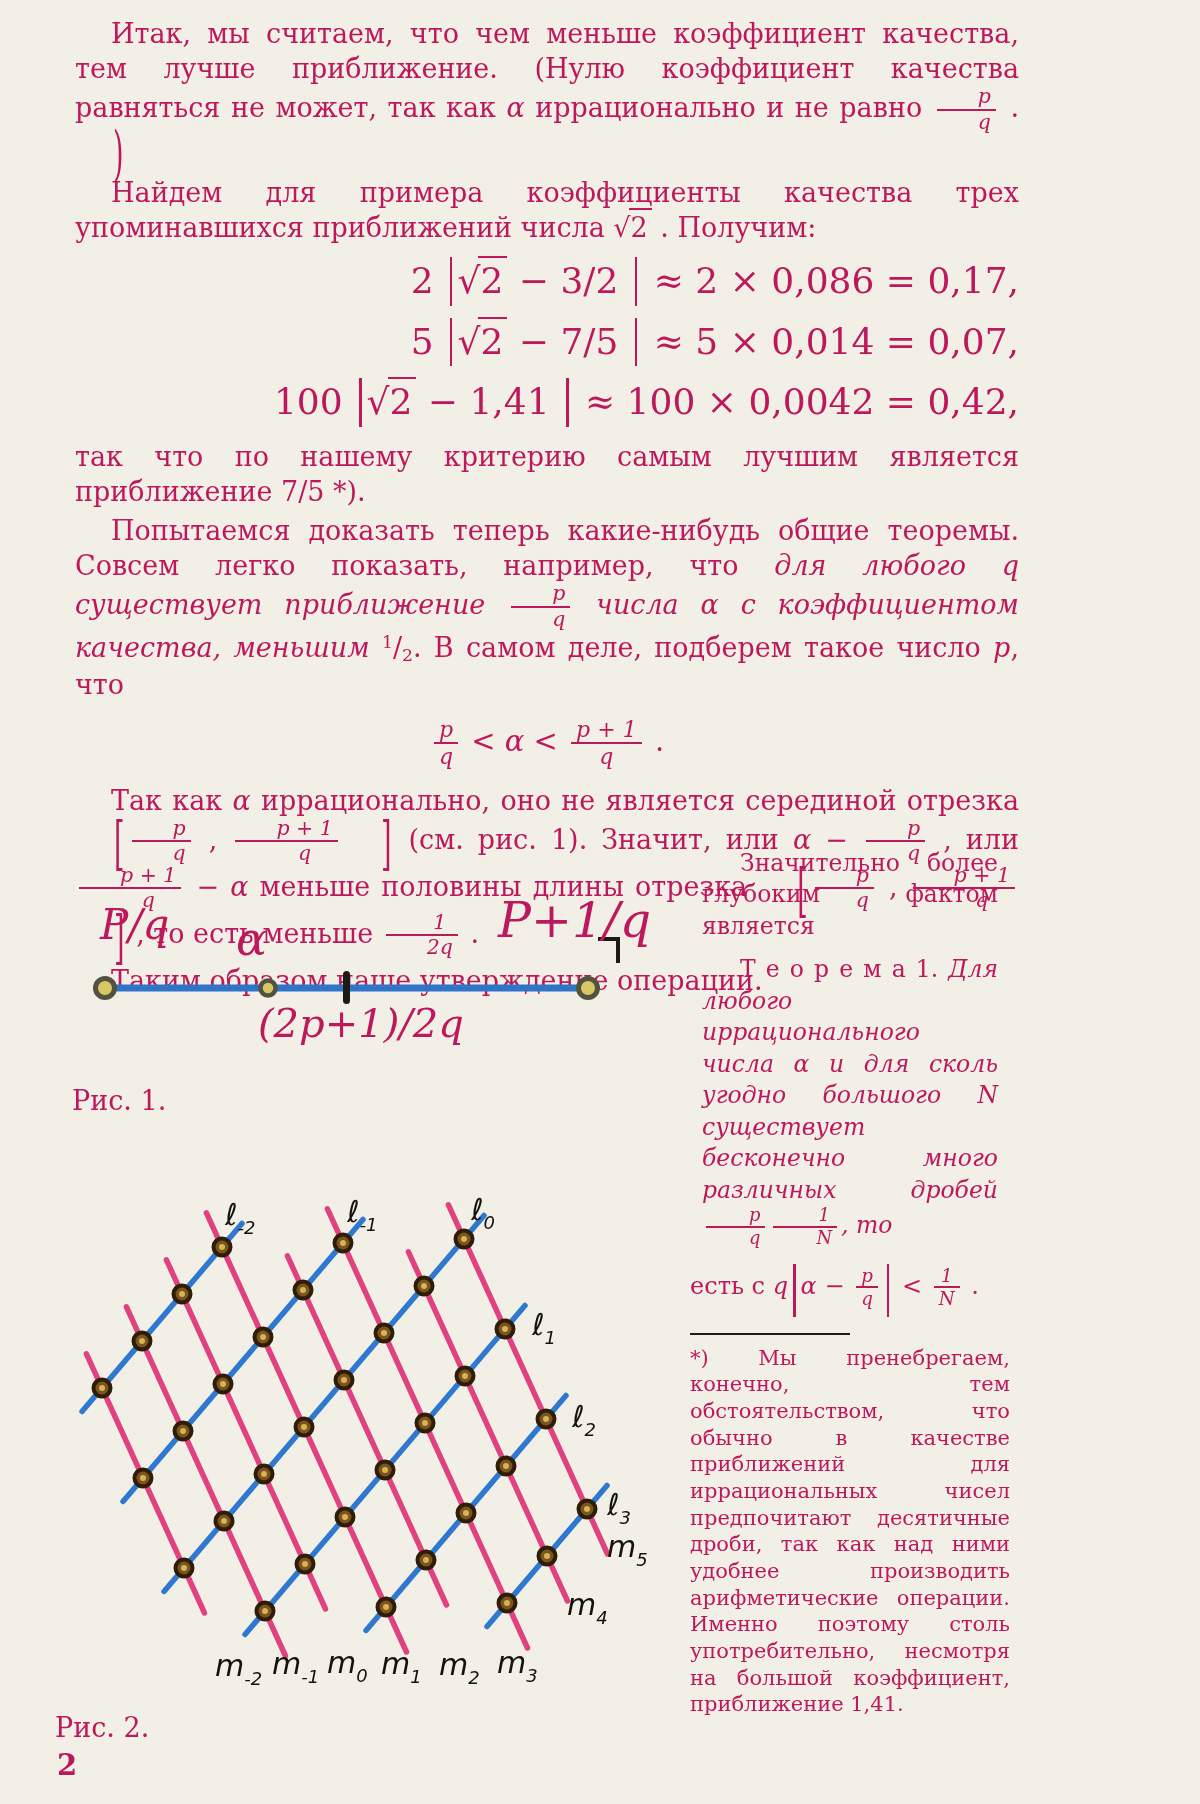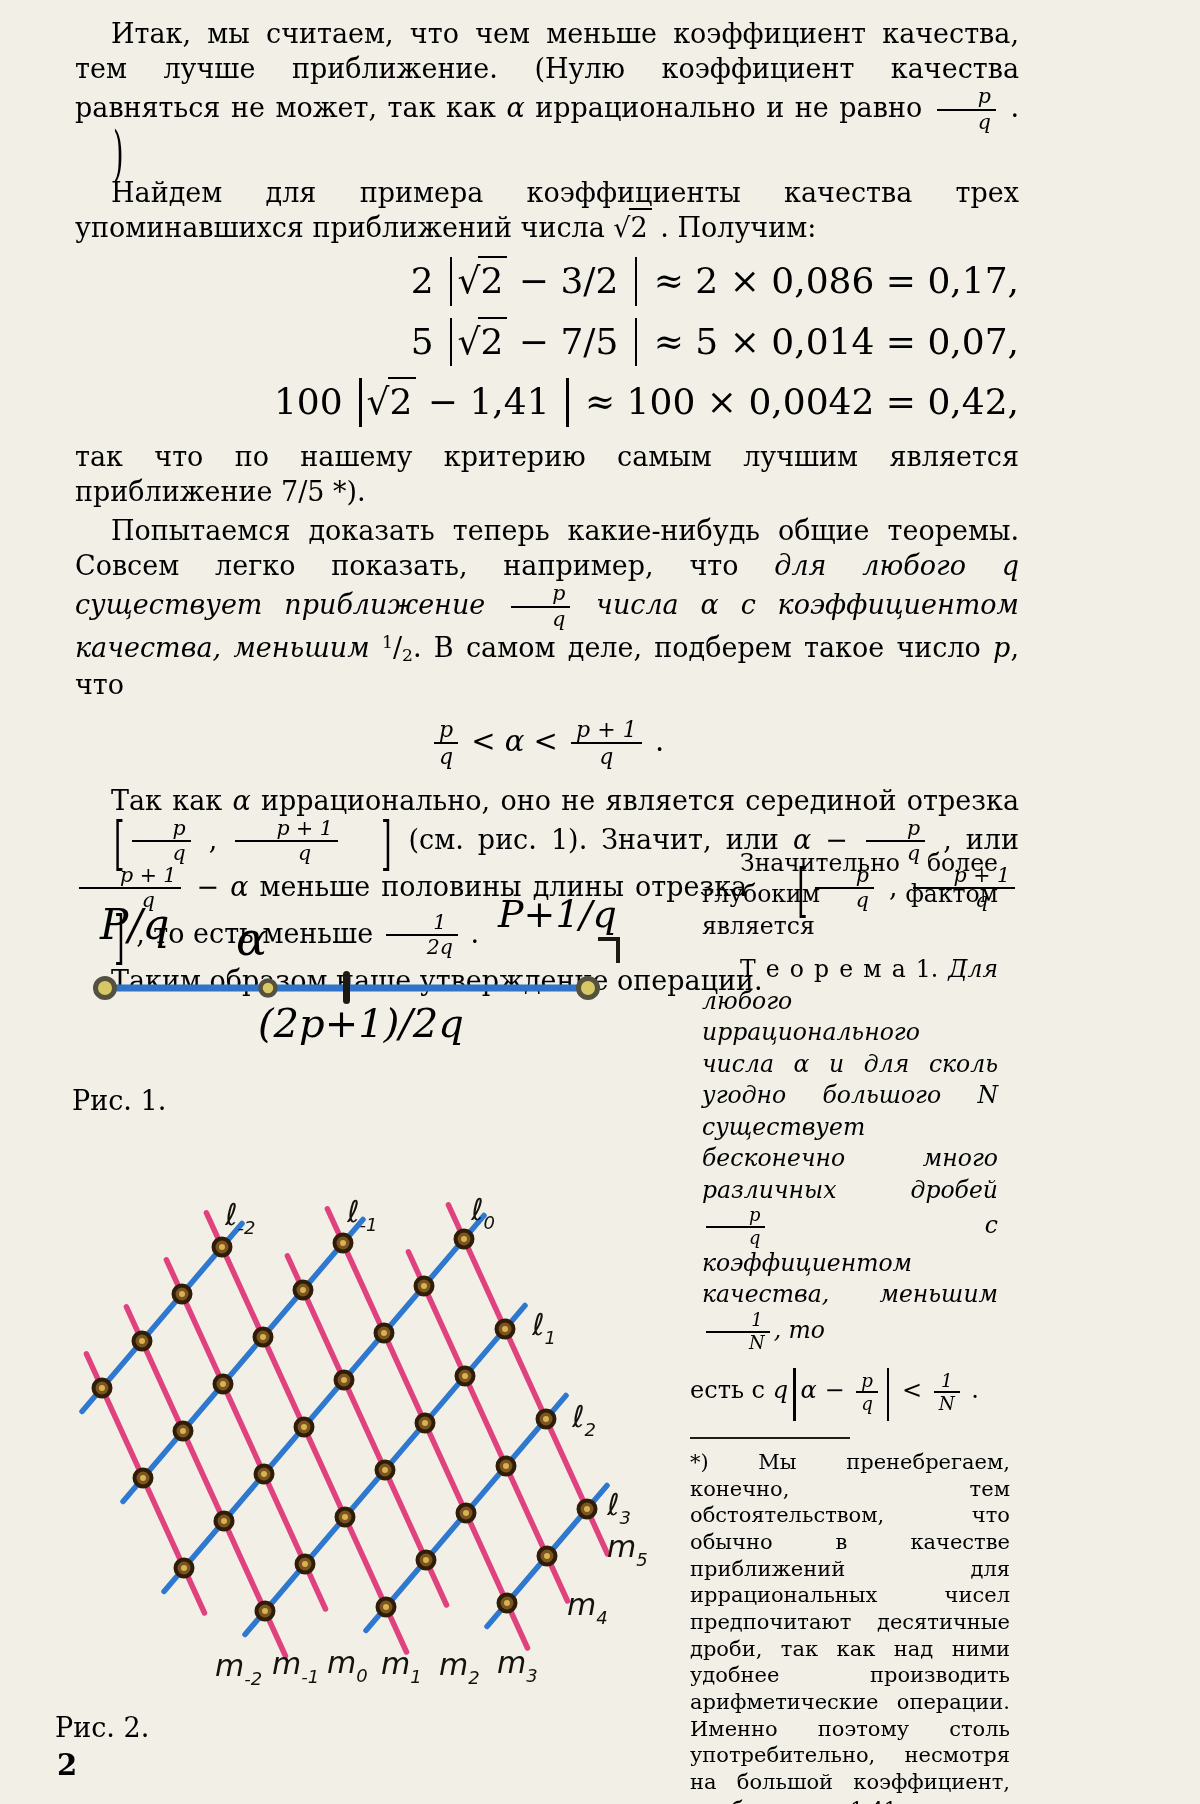--- a/index.html
+++ b/index.html
@@ -1,17 +1,17 @@
 <!DOCTYPE html>
 <html><head>
 <meta charset="utf-8">
 <style>
   html,body{margin:0;padding:0;background:#d8d5cd;}
   .page{position:relative;width:1200px;height:1804px;background:#f2efe7;
-        font-family:"DejaVu Serif",serif;color:#000000;overflow:hidden;}
+        font-family:"DejaVu Serif",serif;color:#be185d;overflow:hidden;}
   .main-block{position:absolute;left:75px;top:16px;width:944px;}
   .body{font-size:27px;line-height:1.3;text-align:justify;margin:0 0 4px 0;}
   .ind{text-indent:36px;}
   .eqs{margin:12px 0 8px 0;}
   .eqline{font-size:36px;text-align:right;margin:12px 0;}
   .disp{font-size:29px;text-align:center;margin:16px 0 14px 0;}
   .frac{display:inline-flex;flex-direction:column;text-align:center;vertical-align:middle;
         font-style:italic;margin:0 4px;line-height:1.05;}
   .frac .num{display:block;font-size:.76em;padding:0 5px 1px;border-bottom:2px solid currentColor;}
   .frac .den{display:block;font-size:.76em;padding:1px 5px 0;}
@@ -96,21 +96,21 @@
       <line x1="50" y1="93" x2="533" y2="93" stroke-width="7" stroke-linecap="round" stroke="#2f74c8"></line>
       <circle cx="50" cy="93" r="9.5" stroke-width="5" fill="#d8c765" stroke="#55513f"></circle>
       <circle cx="213" cy="93" r="7.5" stroke-width="4.5" fill="#d8c765" stroke="#55513f"></circle>
       <circle cx="533" cy="93" r="9.5" stroke-width="5" fill="#d8c765" stroke="#55513f"></circle>
       <rect x="288" y="76" width="7" height="33" rx="3.5" fill="#1d1a16"></rect>
       <path d="M543 44 h20 v24" fill="none" stroke-width="4" stroke="#1d1a16"></path>
     </svg>
   </div>
   <div class="fig1-label" style="left:100px;top:900px;font-size:42px;">P/q</div>
   <div class="fig1-label" style="left:236px;top:912px;font-size:46px;">α</div>
-  <div class="fig1-label" style="left:498px;top:892px;font-size:38px;text-align:center;">P+1/q</div>
+  <div class="fig1-label" style="left:498px;top:892px;font-size:49px;text-align:center;">P+1/q</div>
   <div class="fig1-label" style="left:258px;top:1000px;font-size:40px;">(2p+1)/2q</div>
   <div class="caption" style="left:72px;top:1085px;">Рис. 1.</div>
 
   <div class="figwrap" style="left:35px;top:1185px;width:620px;height:520px;">
     <svg id="fig2-svg" width="620" height="520" viewBox="0 0 620 520">
         <line x1="51.42" y1="168.8" x2="169.5" y2="428" stroke="#e0417f" stroke-width="5.5" stroke-linecap="round"></line>
         <line x1="91.42" y1="121.8" x2="250.5" y2="471" stroke="#e0417f" stroke-width="5.5" stroke-linecap="round"></line>
         <line x1="131.42" y1="74.8" x2="290.5" y2="424" stroke="#e0417f" stroke-width="5.5" stroke-linecap="round"></line>
         <line x1="171.42" y1="27.799999999999997" x2="371.5" y2="467" stroke="#e0417f" stroke-width="5.5" stroke-linecap="round"></line>
         <line x1="252.42" y1="70.8" x2="411.5" y2="420" stroke="#e0417f" stroke-width="5.5" stroke-linecap="round"></line>
@@ -206,21 +206,21 @@
       </svg>
   </div>
   <div class="caption" style="left:55px;top:1712px;">Рис. 2.</div>
   <div class="pagenum" style="left:57px;top:1748px;">2</div>
 
   <div class="rcol">
     <p class="rbody rind">Значительно более глубоким фактом является</p>
     <p class="rbody rind">Т е о р е м а  1. <span class="it">Для любого иррационального числа α и для сколь угодно большого N существует бесконечно много различных дробей </span><span class="frac">
           <span class="num">p</span>
           <span class="den">q</span>
-        </span><span class="it"> с коэффициентом качества, меньшим </span><span class="frac">
+        </span><span class="frac">
           <span class="num">1</span>
           <span class="den">N</span>
         </span><span class="it">, то</span></p>
     <div class="rdisp">есть с  <span class="it">q</span><span class="vbar vbar2"></span><span class="it">α</span> − <span class="frac">
           <span class="num">p</span>
           <span class="den">q</span>
         </span><span class="vbar vbar2"></span> &lt; <span class="frac">
           <span class="num">1</span>
           <span class="den">N</span>
         </span> .</div>

